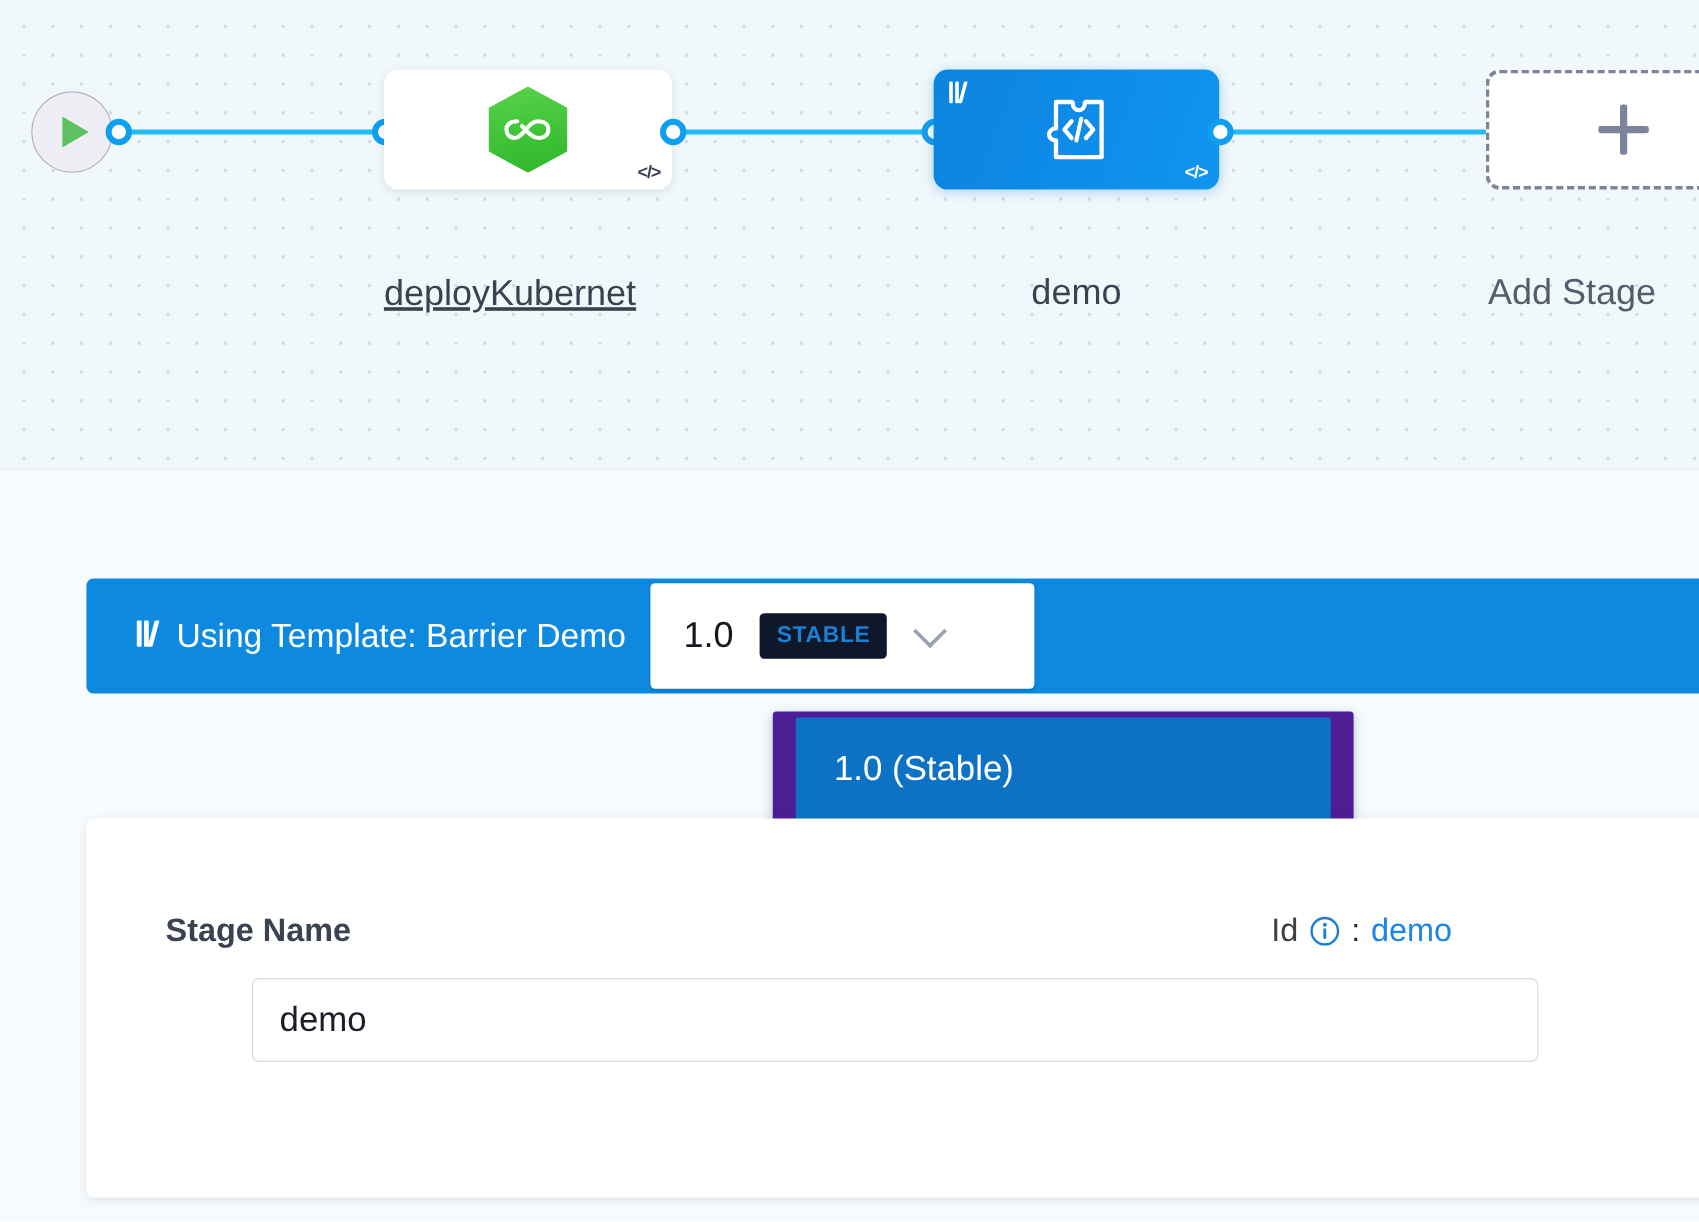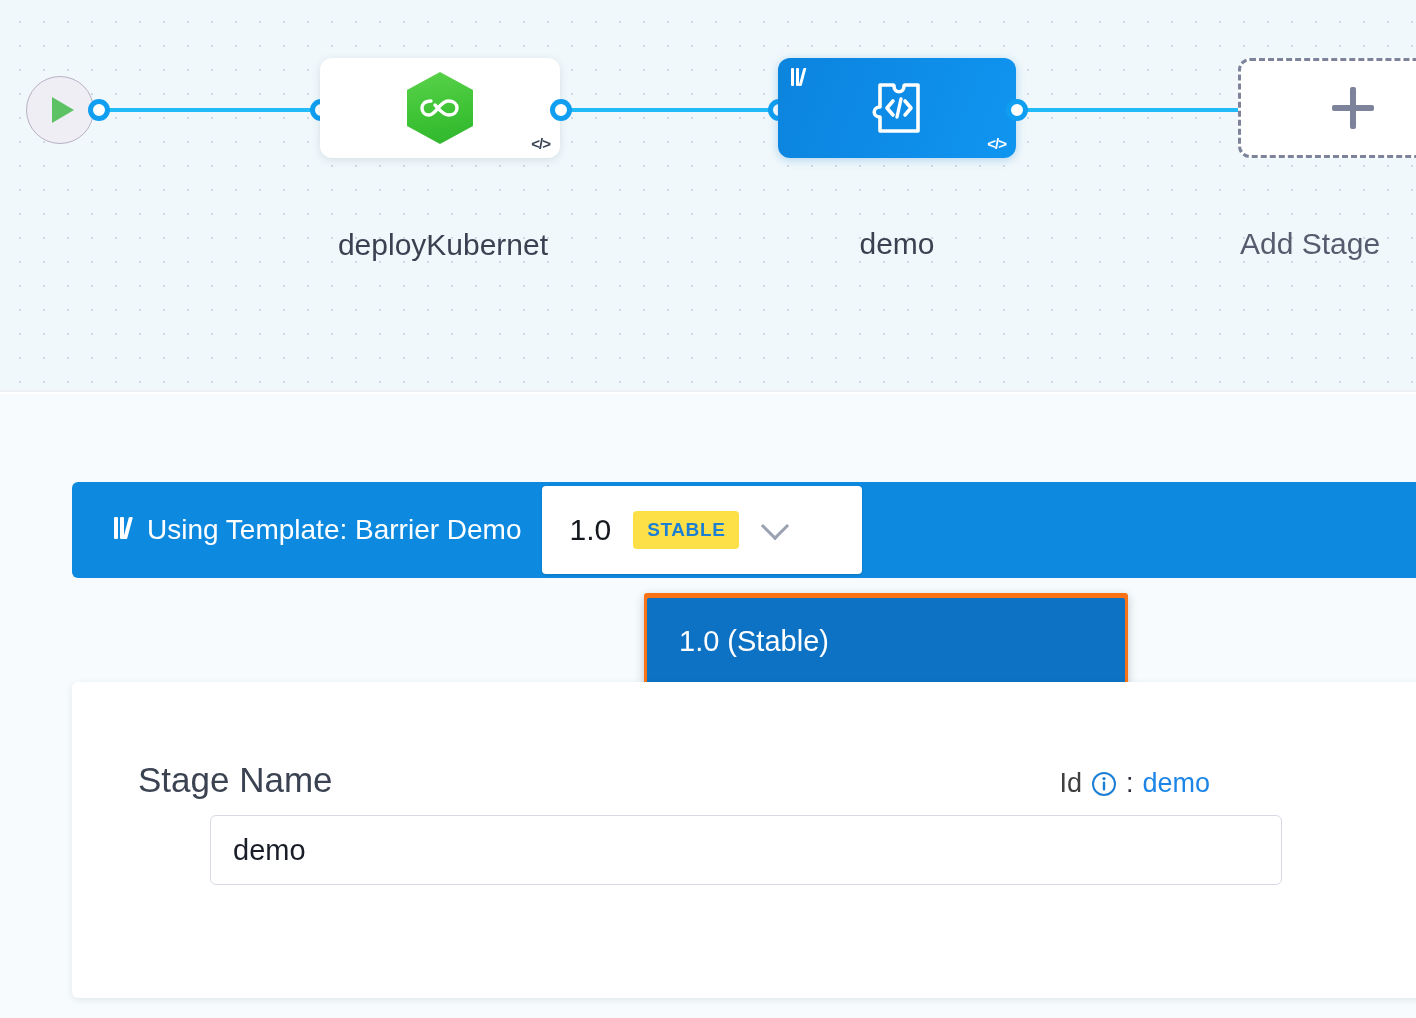--- a/index.html
+++ b/index.html
@@ -110,21 +110,21 @@
   }
   .plus-v, .plus-h { position: absolute; background: #7c839a; border-radius: 2px; }
   .plus-v { width: 6px; height: 42px; }
   .plus-h { width: 42px; height: 6px; }
 
   
   .node-label {
     position: absolute; text-align: center; color: #3c4152;
     font-size: 30px; line-height: 58px; font-weight: 400;
   }
-  .label-k8s  { left: 300px; top: 215px; width: 286px; line-height: 60px; }
+  .label-k8s  { left: 282px; top: 215px; width: 286px; line-height: 60px; text-decoration: underline; }
   .label-demo { left: 762px; top: 215px; width: 270px; }
   .label-add  { left: 1240px; top: 215px; width: 300px; text-align: left; color: #555c6e; }
 
   
   .panel {
     position: absolute; left: 0; top: 394px; width: 1416px; height: 624px;
     background: #f7fbfd;
   }
 
   
@@ -141,55 +141,55 @@
 
   
   .version-select {
     margin-left: 20px; height: 88px; min-width: 320px;
     background: #ffffff; border-radius: 4px;
     display: flex; align-items: center; padding: 0 20px 0 28px;
     box-shadow: 0 1px 3px rgba(0,0,0,0.15);
   }
   .version-num { font-size: 30px; color: #15181f; font-weight: 400; }
   .version-badge {
-    margin-left: 22px; background: #fde047; color: #1d7fd4;
+    margin-left: 22px; background: #0f172a; color: #1d7fd4;
     font-size: 19px; font-weight: 700; letter-spacing: 0.6px;
     padding: 8px 14px; border-radius: 4px;
   }
   .chev {
     margin-left: 26px; width: 20px; height: 20px;
     border-left: 3px solid #9aa2b1; border-bottom: 3px solid #9aa2b1;
     transform: rotate(-45deg); margin-bottom: 8px;
   }
 
   
   .dropdown {
     position: absolute; left: 644px; top: 199px; width: 484px; height: 96px;
-    background: #f97316; border-radius: 3px;
+    background: #4c1d95; border-radius: 3px;
     box-shadow: 0 3px 10px rgba(20,40,70,0.25);
-    padding: 5px 0;
+    padding: 5px 16px;
   }
   .dropdown-item {
     height: 86px; margin: 0 3px; background: #0d72c4; color: #ffffff;
     display: flex; align-items: center; padding-left: 32px;
     font-size: 29px; border-radius: 2px;
   }
 
   
   .card {
     position: absolute; left: 72px; top: 288px; width: 1420px; height: 316px;
     background: #ffffff; border-radius: 6px 0 0 6px;
     box-shadow: 0 2px 7px rgba(40,60,90,0.10);
   }
 
   .field-row {
     position: absolute; left: 66px; top: 78px; width: 1072px;
     display: flex; align-items: baseline; justify-content: space-between;
   }
-  .field-label { font-size: 35px; font-weight: 400; color: #3b4252; }
+  .field-label { font-size: 27px; font-weight: 700; color: #3b4252; }
   .id-group { display: flex; align-items: center; font-size: 27px; gap: 9px; }
   .id-text { color: #404040; }
   .id-sep  { color: #2a2f3a; }
   .id-value{ color: #1d85e8; }
   .info-ico { width: 26px; height: 26px; display: inline-block; }
 
   .name-input {
     position: absolute; left: 138px; top: 133px; width: 1072px; height: 70px;
     background: #ffffff; border: 1px solid #d7dae4; border-radius: 6px;
     display: flex; align-items: center; padding-left: 22px;

